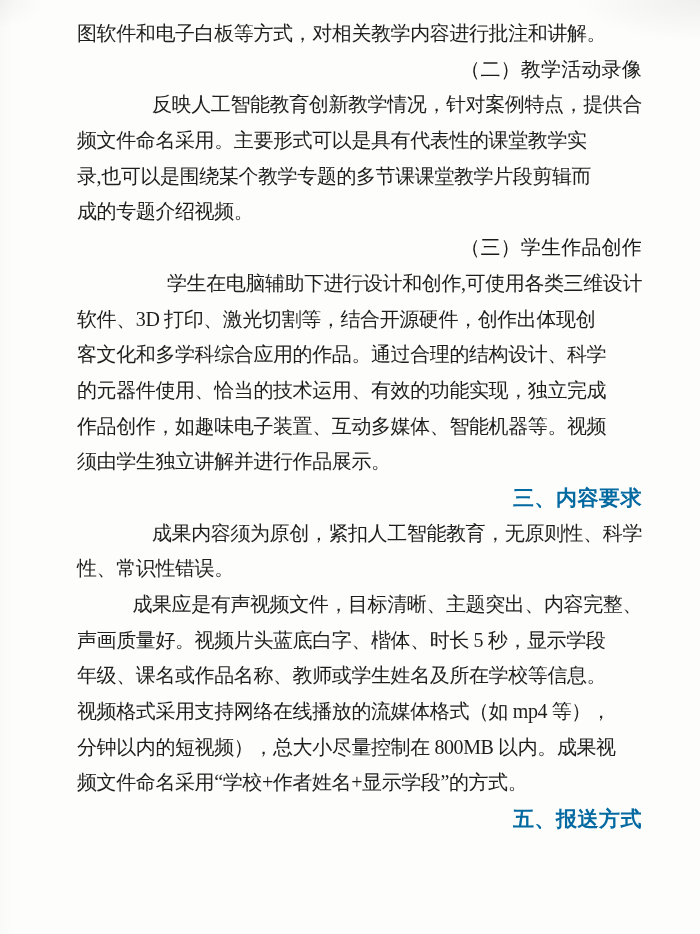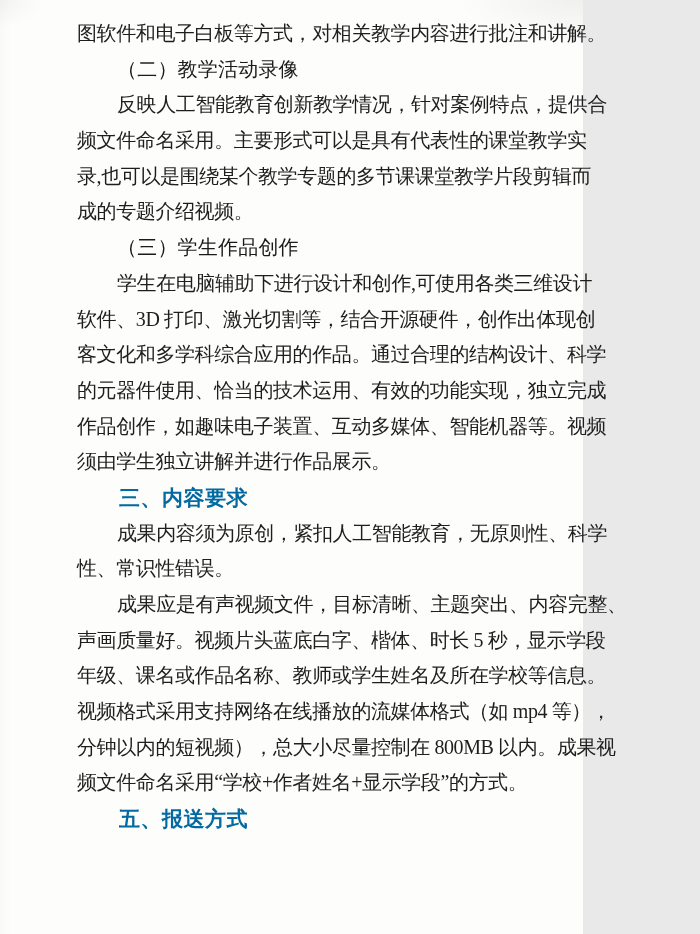--- a/index.html
+++ b/index.html
@@ -4,21 +4,21 @@
 <style>
   html,body{margin:0;padding:0;}
   body{
     width:700px;height:934px;
     background:#e9e9e9;
     font-family:"Liberation Serif","DejaVu Serif",serif;
     overflow:hidden;
   }
   .page{
     position:relative;
-    width:583px;height:934px;
+    width:700px;height:934px;
     background:#fdfdfc;
     color:#1e1e1e;
     box-sizing:border-box;
     padding:16px 58px 0 77px;
   }
   
   .page::before{
     content:"";position:absolute;inset:0;pointer-events:none;
     background:
       radial-gradient(ellipse 180px 60px at 100% 0%, rgba(0,0,0,0.055), transparent 70%),
@@ -29,21 +29,21 @@
     position:relative;
     font-size:20px;
     letter-spacing:-0.4px;
     line-height:35.7px;
   }
   .line{
     height:35.7px;
     white-space:nowrap;
     overflow:visible;
   }
-  .indent{ text-indent:2em; }
+  .indent{ text-indent:2em;text-align:right; }
   .heading{
     font-family:"Liberation Sans","DejaVu Sans",sans-serif;
     font-weight:bold;
     font-size:21px;
     color:#0369a1;
     letter-spacing:0.5px;
   }
   .subheading{
     font-weight:500;
     color:#1a1a1a;

